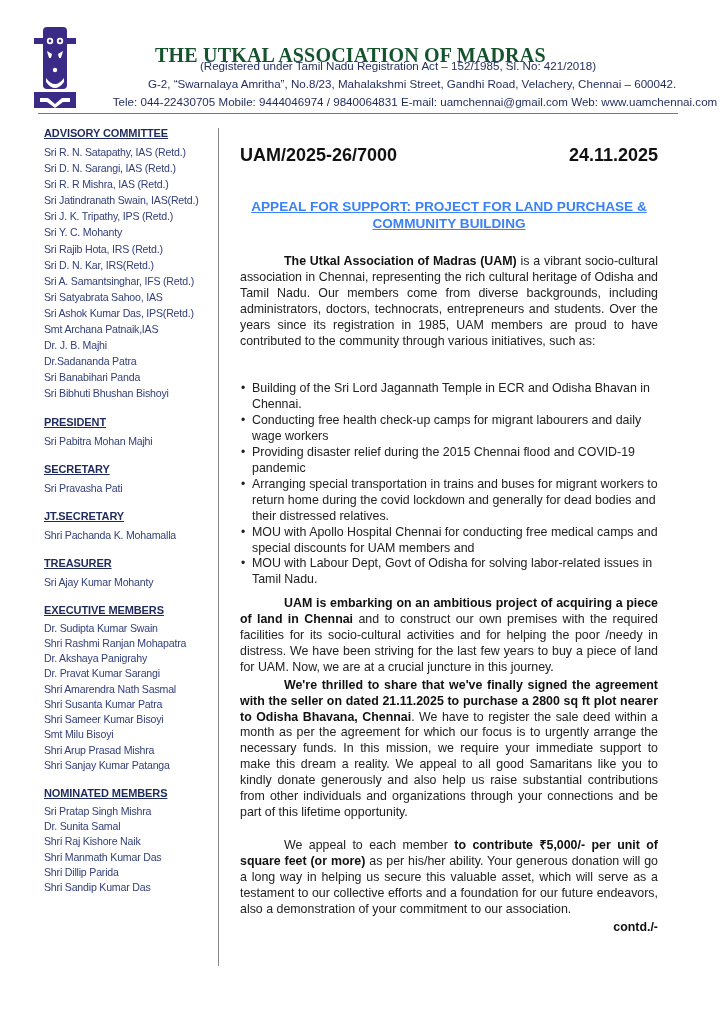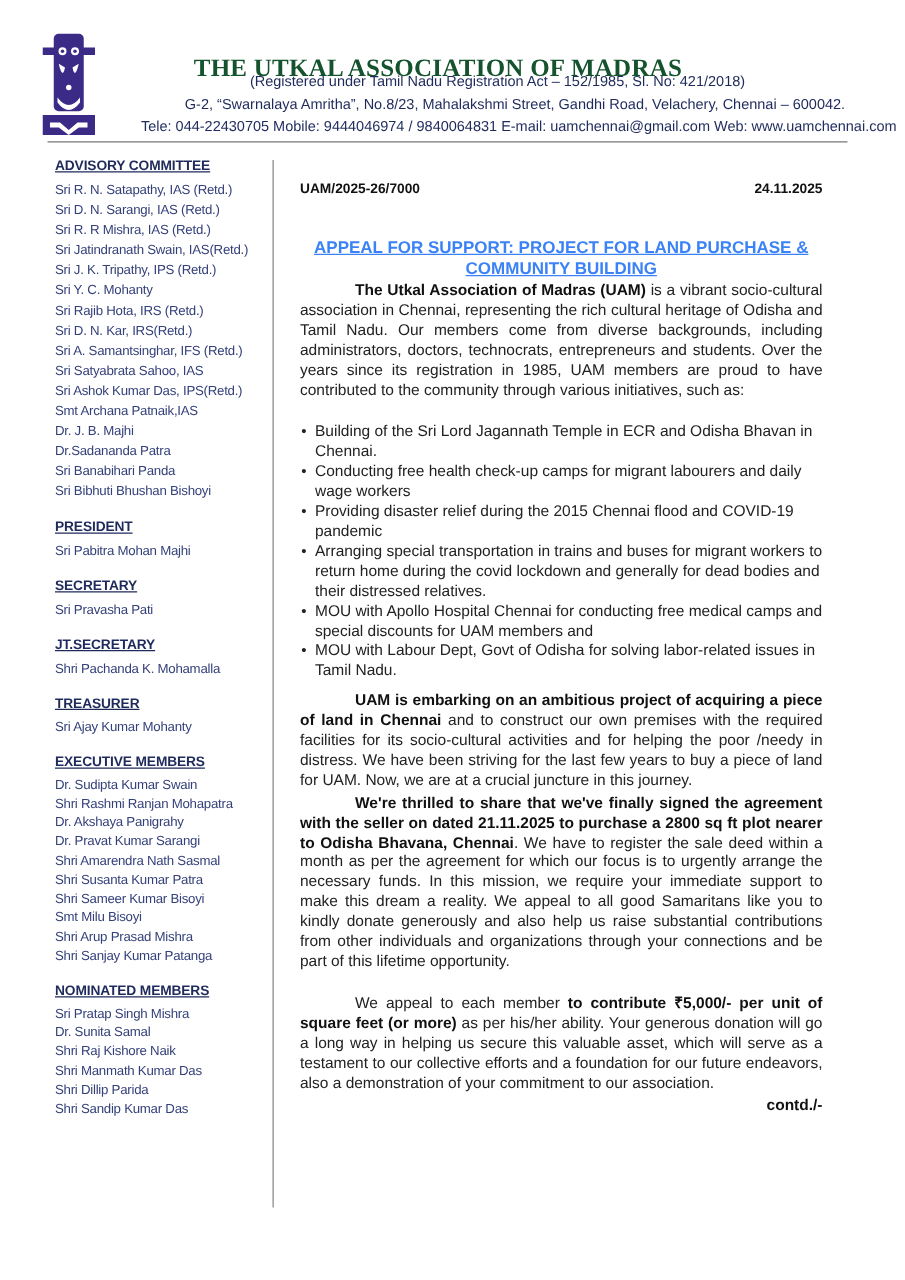--- a/index.html
+++ b/index.html
@@ -25,28 +25,28 @@
       font-weight: bold; font-size: 11px; text-decoration: underline; color: #1f2a5c;
       letter-spacing: -0.1px; margin-bottom: 5px; white-space: nowrap;
     }
     .sb-item { font-size: 10.6px; line-height: 16.1px; white-space: nowrap; color: #34407a; letter-spacing: -0.2px; }
     .sb-group { margin-bottom: 14px; }
     .sb-group.tight .sb-item { line-height: 15.2px; }
     .vsep { position: absolute; left: 218px; top: 128px; width: 1px; height: 838px; background: #888; }
 
     
     .main { position: absolute; left: 240px; top: 145px; width: 418px; font-size: 12.4px; color: #222; }
-    .ref-row { display: flex; justify-content: space-between; font-weight: bold; font-size: 11px; color: #111; }
+    .ref-row { display: flex; justify-content: space-between; font-weight: bold; font-size: 18px; color: #111; }
     .subject {
       margin-top: 32px; text-align: center; font-weight: bold; font-size: 13.6px;
       text-decoration: underline; line-height: 17px; color: #3b82f6;
     }
-    .para { margin-top: 2px; text-align: justify; line-height: 15.9px; text-indent: 44px; }
+    .para { margin-top: 22px; text-align: justify; line-height: 15.9px; text-indent: 44px; }
     .para b { color: #111; }
-    .bullets { margin-top: 18px; list-style: none; line-height: 15.9px; }
+    .bullets { margin-top: 32px; list-style: none; line-height: 15.9px; }
     .bullets li { position: relative; padding-left: 12px; }
     .bullets li::before { content: "\2022"; position: absolute; left: 1px; top: 0; font-size: 12px; }
     .p2 { margin-top: 8px; }
     .p3 { margin-top: 2px; }
     .p4 { margin-top: 17px; }
     .contd { text-align: right; font-weight: bold; margin-top: 3px; color: #111; }
   </style>
 </head>
 <body>
 

